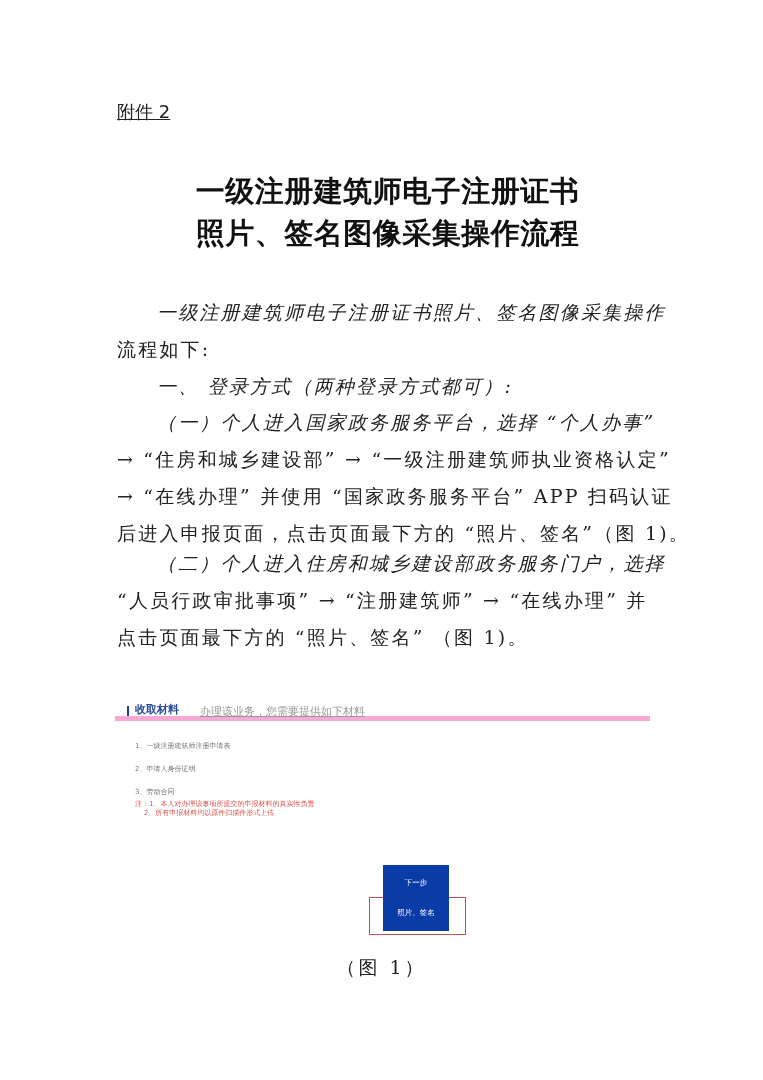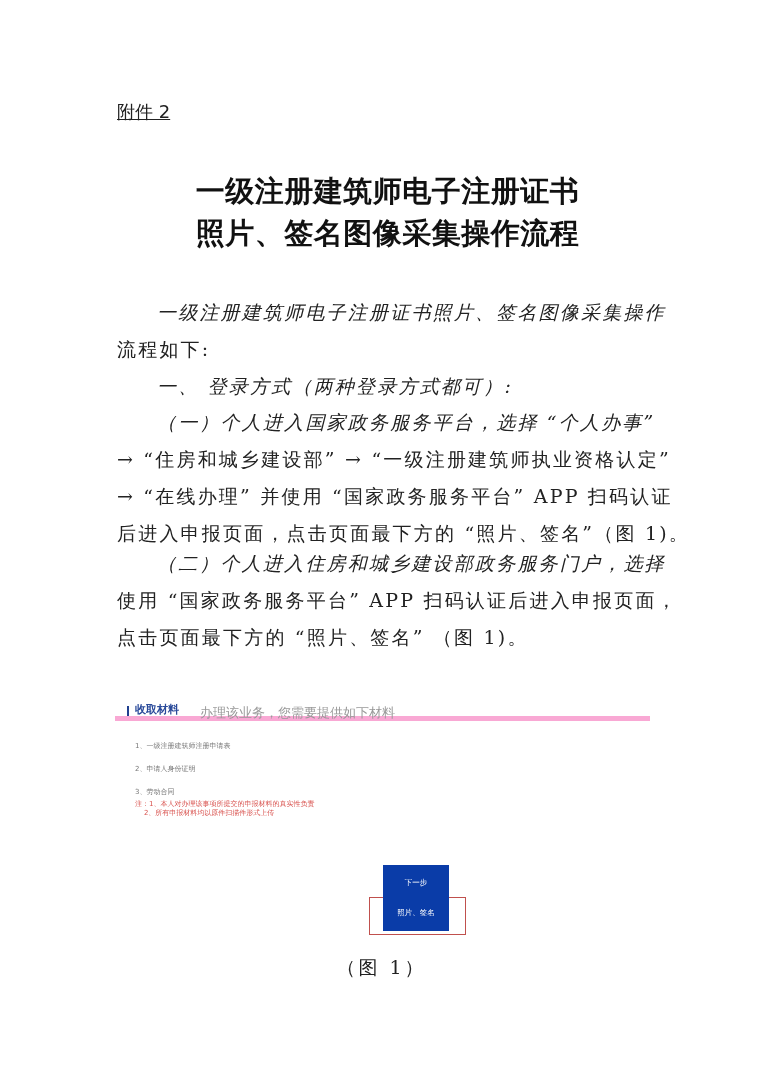--- a/index.html
+++ b/index.html
@@ -34,21 +34,21 @@
   }
   .fig-header {
     position: absolute; left: 0; top: 4px; width: 535px; height: 22px;
     border-bottom: 5px solid #f9a8d4;
   }
   .fig-bar { position: absolute; left: 12px; top: 7px; width: 2px; height: 10px; background: #1f3f8f; }
   .fig-title {
     position: absolute; left: 20px; top: 3px; font-size: 11px; font-weight: bold; color: #2a4a9a;
   }
   .fig-subtitle {
-    position: absolute; left: 85px; top: 5px; font-size: 13px; color: #999;
+    position: absolute; left: 85px; top: 5px; font-size: 11px; color: #999; text-decoration: underline;
   }
   .fig-item {
     position: absolute; left: 20px; font-size: 7px; color: #777;
   }
   .fig-note {
     position: absolute; left: 20px; font-size: 7px; color: #d9534f;
   }
   .fig-btn {
     position: absolute; width: 66px; height: 36px; background: #0a3ca8;
     color: #fff; font-size: 7.5px; display: flex; align-items: center; justify-content: center;
@@ -78,21 +78,21 @@
 
 <div class="para" style="top: 404px;">
   <span class="line indent">（一）个人进入国家政务服务平台，选择 “个人办事”</span>
   <span class="line">→ “住房和城乡建设部” → “一级注册建筑师执业资格认定”</span>
   <span class="line">→ “在线办理” 并使用 “国家政务服务平台” APP 扫码认证</span>
   <span class="line">后进入申报页面，点击页面最下方的 “照片、签名”（图 1)。</span>
 </div>
 
 <div class="para" style="top: 545px;">
   <span class="line indent">（二）个人进入住房和城乡建设部政务服务门户，选择</span>
-  <span class="line">使用 “国家政务服务平台” APP 扫码认证后进入申报页面，</span>
+  <span class="line">“人员行政审批事项” → “注册建筑师” → “在线办理” 并</span>
   <span class="line">点击页面最下方的 “照片、签名” （图 1)。</span>
 </div>
 
 <div class="figure">
   <div class="fig-header">
     <div class="fig-bar"></div>
     <div class="fig-title">收取材料</div>
     <div class="fig-subtitle">办理该业务，您需要提供如下材料</div>
   </div>
   <div class="fig-item" style="top: 46px;">1、一级注册建筑师注册申请表</div>

